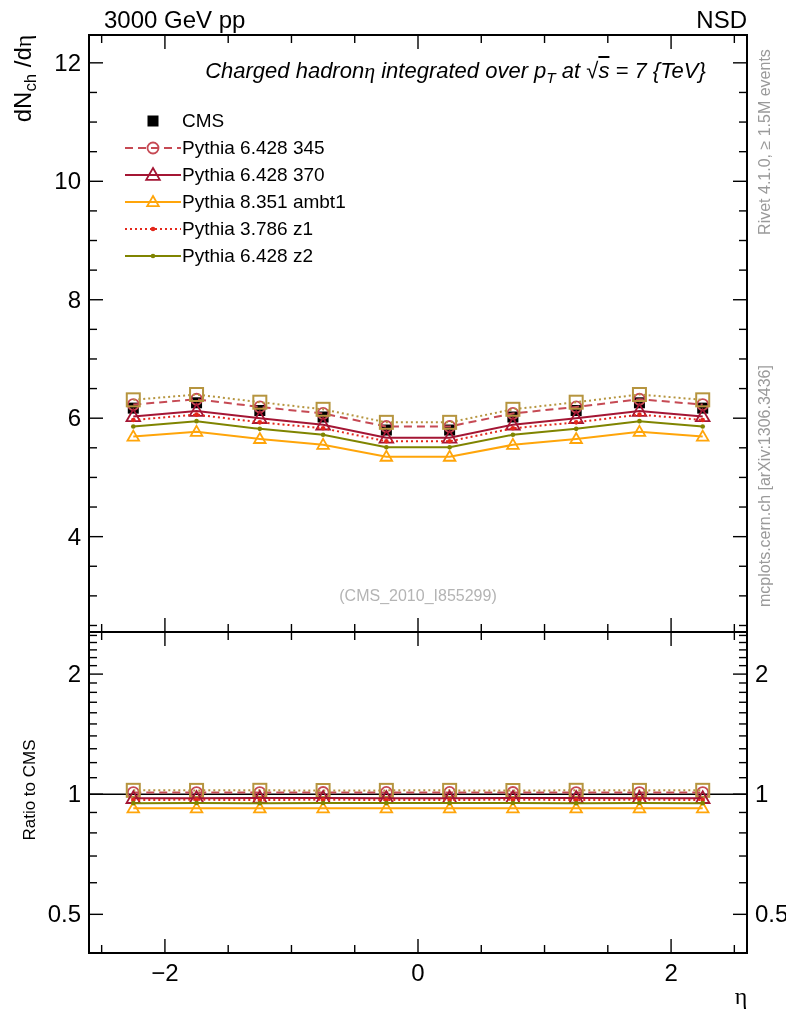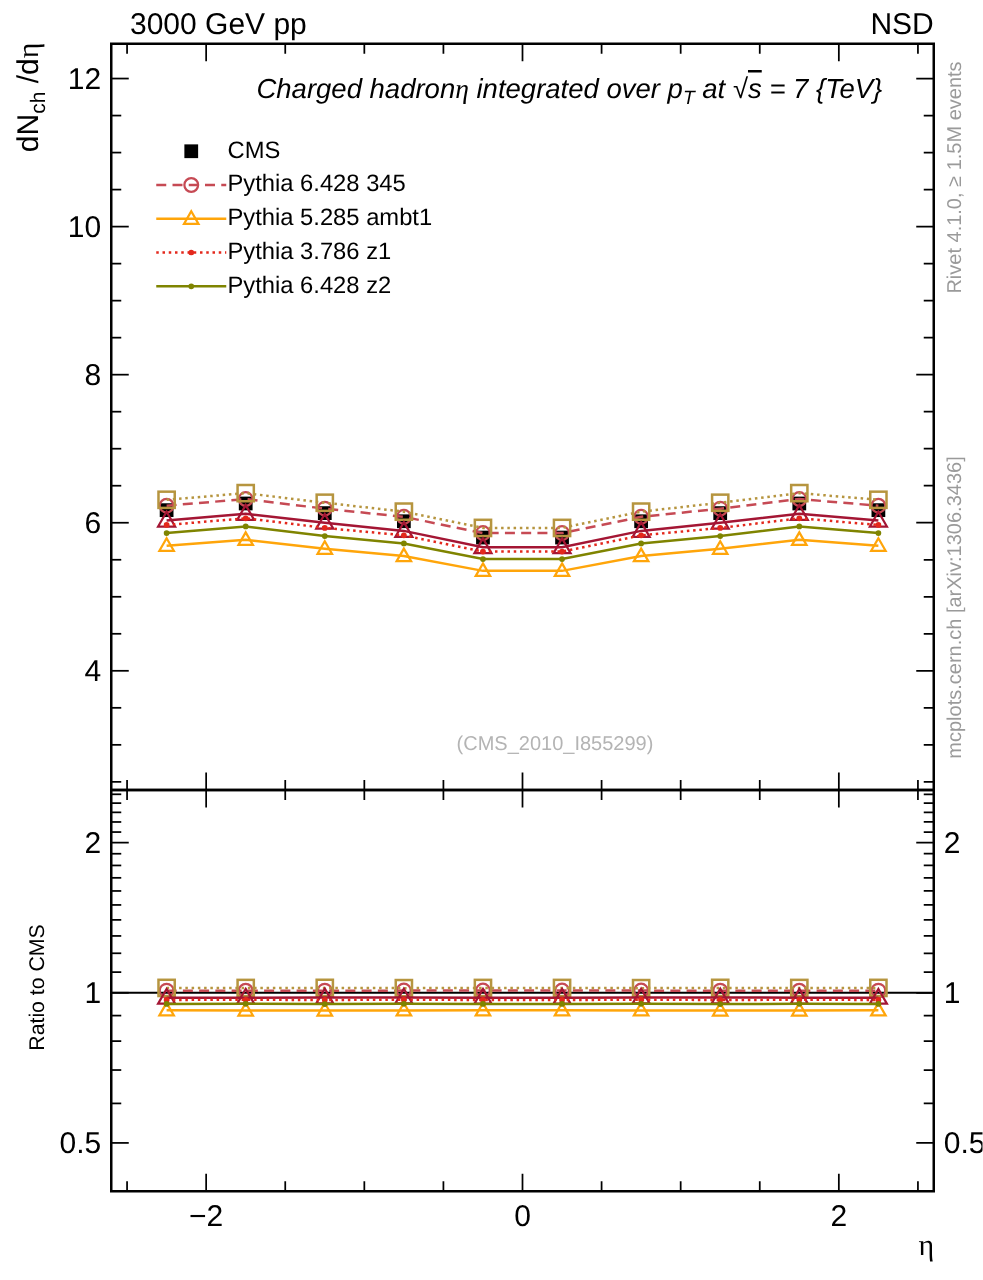--- a/index.html
+++ b/index.html
@@ -10,21 +10,21 @@
   }
   #plot-svg{position:absolute;left:0;top:0;}
   .abs{position:absolute;}
   .hdr{font-size:24px;color:#000;white-space:nowrap;}
   .title{font-size:22px;white-space:nowrap;}
   .greek{font-family:"Liberation Serif",serif;}
   .ov{text-decoration:overline;}
   sub{font-size:70%;}
   .rot{transform:rotate(-90deg);transform-origin:center center;text-align:center;white-space:nowrap;}
   .side-note{font-size:16px;color:#9a9a9a;}
-  .watermark{font-size:16px;color:#b4b4b4;white-space:nowrap;padding-left:26px;}
+  .watermark{font-size:16px;color:#b4b4b4;white-space:nowrap;}
   .axis-label{font-size:24px;}
   .ratio-label{font-size:17px;}
   #legend{display:flex;flex-direction:column;}
   .legend-row{display:flex;align-items:center;height:27px;}
   .legend-label{font-size:19px;margin-left:0;white-space:nowrap;}
 </style>
 </head>
 <body>
 
 <svg id="plot-svg" width="786" height="1024" viewBox="0 0 786 1024">
@@ -391,24 +391,31 @@
     </div>
     <div class="legend-row">
       <svg width="58" height="20">
         <line x1="1" y1="10" x2="57" y2="10" stroke="#c64a54" stroke-width="2" stroke-dasharray="8,5"></line>
         <circle cx="29" cy="10" r="5.5" fill="none" stroke="#c64a54" stroke-width="1.8"></circle>
       </svg>
       <span class="legend-label">Pythia 6.428 345</span>
     </div>
     <div class="legend-row">
       <svg width="58" height="20">
+        <line x1="1" y1="10" x2="57" y2="10" stroke="#a41634" stroke-width="2"></line>
+        <polygon points="29,3 35.8,14.8 22.2,14.8" fill="none" stroke="#a41634" stroke-width="1.8"></polygon>
+      </svg>
+      <span class="legend-label">Pythia 6.428 370</span>
+    </div>
+    <div class="legend-row">
+      <svg width="58" height="20">
         <line x1="1" y1="10" x2="57" y2="10" stroke="#ffa50a" stroke-width="2"></line>
         <polygon points="29,4.05 34.78,14.08 23.22,14.08" fill="none" stroke="#ffa50a" stroke-width="1.8"></polygon>
       </svg>
-      <span class="legend-label">Pythia 5.285 ambt1</span>
+      <span class="legend-label">Pythia 8.351 ambt1</span>
     </div>
     <div class="legend-row">
       <svg width="58" height="20">
         <line x1="1" y1="10" x2="57" y2="10" stroke="#e3281c" stroke-width="2" stroke-dasharray="2,3"></line>
         <circle cx="29" cy="10" r="2.3" fill="#e3281c"></circle>
       </svg>
       <span class="legend-label">Pythia 3.786 z1</span>
     </div>
     <div class="legend-row">
       <svg width="58" height="20">

